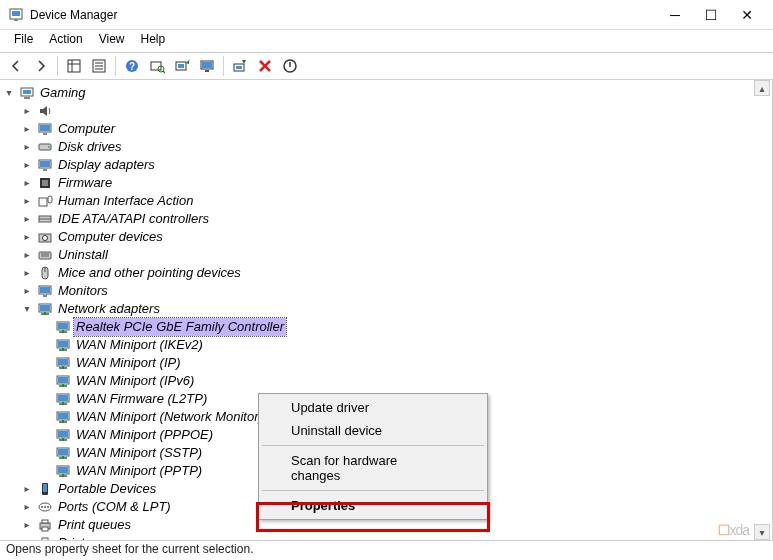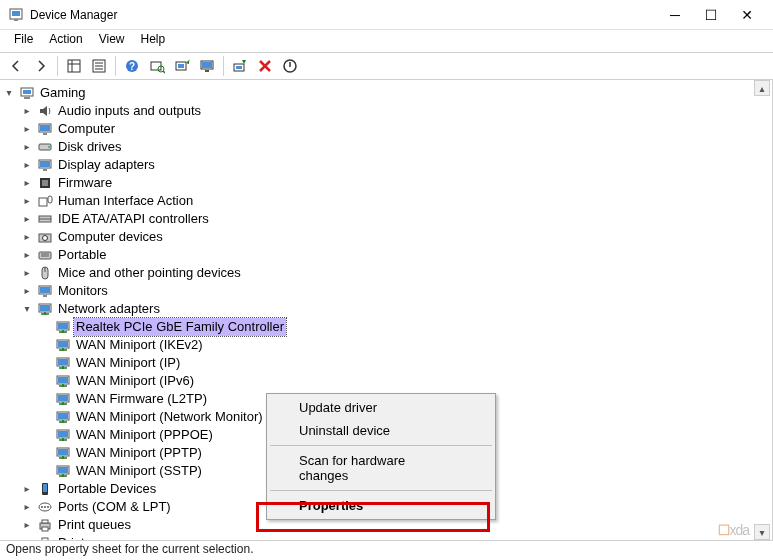--- a/index.html
+++ b/index.html
@@ -21,21 +21,21 @@
   .main { display: flex; height: calc(100% - 30px - 22px - 28px - 20px); }
   .tree-pane { flex: 1; overflow: auto; border-right: 1px solid #d0d0d0; position: relative; padding: 4px 2px; }
   
   .tree { font-size: 13px; line-height: 18px; }
   .node { display: flex; align-items: center; white-space: nowrap; height: 18px; }
   .indent { display: inline-block; width: 18px; }
   .arrow { width: 14px; height: 14px; display: inline-flex; align-items: center; justify-content: center; font-size: 10px; color: #555; cursor: pointer; }
   .arrow.none { visibility: hidden; }
   .icon { width: 16px; height: 16px; display: inline-flex; align-items: center; justify-content: center; margin: 0 3px; flex: none; }
   .icon svg { width: 16px; height: 16px; }
-  .label { padding: 0 2px; }
+  .label { padding: 0 2px; font-style: italic; }
   .selected .label { background: #c4b5fd; outline: 1px dotted #555; }
   
   .context-menu { position: absolute; background: #f0f0f0; border: 1px solid #a0a0a0; box-shadow: 2px 2px 3px rgba(0,0,0,0.25); padding: 2px; font-size: 13px; z-index: 10; }
   .ctx-item { padding: 4px 36px 4px 30px; }
   .ctx-sep { height: 1px; background: #c0c0c0; margin: 3px 1px; }
   .ctx-item.hl { font-weight: bold; }
   .highlight-box { position: absolute; border: 3px solid #d80000; pointer-events: none; z-index: 11; }
   
   .statusbar { height: 16px; display: flex; align-items: center; font-size: 12px; padding: 0 6px; border-top: 1px solid #d0d0d0; color: #222; }
   
@@ -160,21 +160,20 @@
         </div>
         <div class="node">
           <span class="indent"></span>
           <span class="arrow ">▸</span>
           <span class="icon">
             <svg viewBox="0 0 16 16">
               <path d="M3 6v4h3l4 3V3L6 6z" fill="#555"></path>
               <path d="M12 5c1 1 1 5 0 6" fill="none" stroke="#555"></path>
             </svg>
           </span>
-          <span class="label">Audio inputs and outputs</span>
         </div>
         <div class="node">
           <span class="indent"></span>
           <span class="arrow ">▸</span>
           <span class="icon">
             <svg viewBox="0 0 16 16">
               <rect x="2" y="3" width="12" height="8" fill="#fff" stroke="#555"></rect>
               <rect x="3" y="4" width="10" height="6" fill="#4a90d9"></rect>
               <rect x="6" y="12" width="4" height="2" fill="#888"></rect>
             </svg>
@@ -251,21 +250,21 @@
         <div class="node">
           <span class="indent"></span>
           <span class="arrow ">▸</span>
           <span class="icon">
             <svg viewBox="0 0 16 16">
               <rect x="2" y="5" width="12" height="7" rx="1" fill="#ccc" stroke="#555"></rect>
               <line x1="4" y1="7" x2="12" y2="7" stroke="#555"></line>
               <line x1="4" y1="9" x2="12" y2="9" stroke="#555"></line>
             </svg>
           </span>
-          <span class="label">Portable</span>
+          <span class="label">Uninstall</span>
         </div>
         <div class="node">
           <span class="indent"></span>
           <span class="arrow ">▸</span>
           <span class="icon">
             <svg viewBox="0 0 16 16">
               <rect x="5" y="2" width="6" height="12" rx="3" fill="#ccc" stroke="#555"></rect>
               <line x1="8" y1="2" x2="8" y2="7" stroke="#555"></line>
             </svg>
           </span>
@@ -390,34 +389,34 @@
           <span class="indent"></span>
           <span class="indent"></span>
           <span class="arrow none"></span>
           <span class="icon">
             <svg viewBox="0 0 16 16">
               <rect x="2" y="3" width="12" height="8" fill="#fff" stroke="#555"></rect>
               <rect x="3" y="4" width="10" height="6" fill="#4a90d9"></rect>
               <path d="M4 13h8M8 11v3" stroke="#1a7a1a" stroke-width="1.5"></path>
             </svg>
           </span>
+          <span class="label">WAN Miniport (SSTP)</span>
+        </div>
+        <div class="node">
+          <span class="indent"></span>
+          <span class="indent"></span>
+          <span class="arrow none"></span>
+          <span class="icon">
+            <svg viewBox="0 0 16 16">
+              <rect x="2" y="3" width="12" height="8" fill="#fff" stroke="#555"></rect>
+              <rect x="3" y="4" width="10" height="6" fill="#4a90d9"></rect>
+              <path d="M4 13h8M8 11v3" stroke="#1a7a1a" stroke-width="1.5"></path>
+            </svg>
+          </span>
           <span class="label">WAN Miniport (PPTP)</span>
-        </div>
-        <div class="node">
-          <span class="indent"></span>
-          <span class="indent"></span>
-          <span class="arrow none"></span>
-          <span class="icon">
-            <svg viewBox="0 0 16 16">
-              <rect x="2" y="3" width="12" height="8" fill="#fff" stroke="#555"></rect>
-              <rect x="3" y="4" width="10" height="6" fill="#4a90d9"></rect>
-              <path d="M4 13h8M8 11v3" stroke="#1a7a1a" stroke-width="1.5"></path>
-            </svg>
-          </span>
-          <span class="label">WAN Miniport (SSTP)</span>
         </div>
         <div class="node">
           <span class="indent"></span>
           <span class="arrow ">▸</span>
           <span class="icon">
             <svg viewBox="0 0 16 16">
               <rect x="5" y="2" width="6" height="12" rx="1" fill="#333"></rect>
               <rect x="6" y="3" width="4" height="8" fill="#4a90d9"></rect>
             </svg>
           </span>
@@ -455,21 +454,21 @@
             <svg viewBox="0 0 16 16">
               <rect x="3" y="6" width="10" height="6" fill="#ccc" stroke="#555"></rect>
               <rect x="5" y="3" width="6" height="3" fill="#fff" stroke="#555"></rect>
               <rect x="5" y="10" width="6" height="4" fill="#fff" stroke="#555"></rect>
             </svg>
           </span>
           <span class="label">Printers</span>
         </div>
       </div>
 
-    <div class="context-menu" style="left:266px; top:313px; width:230px;">
+    <div class="context-menu" style="left:258px; top:313px; width:230px;">
       <div class="ctx-item">Update driver</div>
       <div class="ctx-item">Uninstall device</div>
       <div class="ctx-sep"></div>
       <div class="ctx-item">Scan for hardware changes</div>
       <div class="ctx-sep"></div>
       <div class="ctx-item hl">Properties</div>
     </div>
     <div class="highlight-box" style="left:256px; top:422px; width:234px; height:30px;"></div>
 
     <div class="scrollarrow" style="top:0">▴</div>

